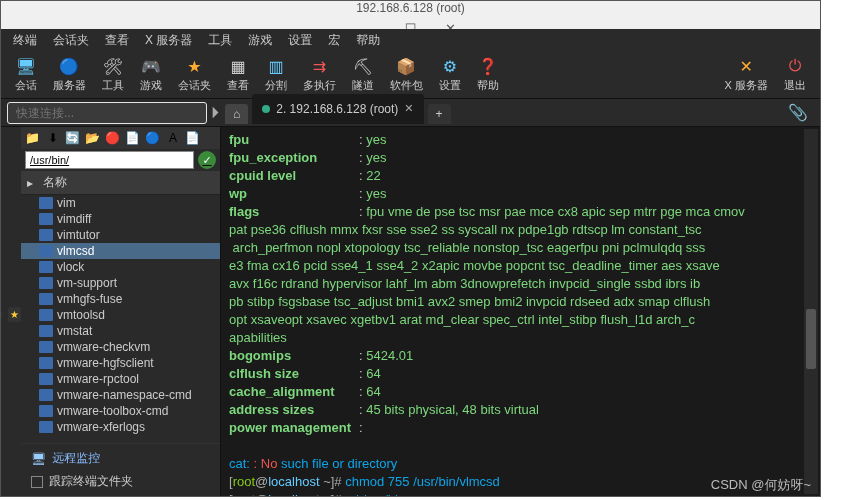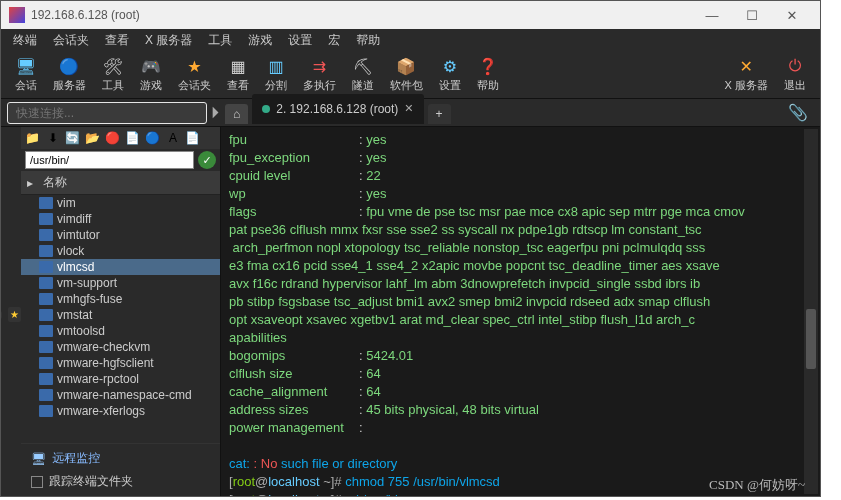--- a/index.html
+++ b/index.html
@@ -1,18 +1,18 @@
 <!DOCTYPE html>
 <html><head>
 <meta charset="utf-8">
 <style>
 * { margin:0; padding:0; box-sizing:border-box; font-family:"Microsoft YaHei","Segoe UI",sans-serif; }
 body { width:841px; height:500px; background:#fff; overflow:hidden; position:relative; }
 .window { width:821px; height:497px; background:#1e1e1e; display:flex; flex-direction:column; border:1px solid #555; }
-.titlebar { height:28px; background:#f0f0f0; display:flex; align-items:center; padding:0 8px; color:#555; font-size:12px; }
+.titlebar { height:28px; background:#f0f0f0; display:flex; align-items:center; padding:0 8px; color:#555; font-size:12px;flex-direction:column; }
 .titlebar .ico { width:16px; height:16px; background:linear-gradient(135deg,#d44,#44d); margin-right:6px; }
 .titlebar .title { flex:1; }
 .winbtns { display:flex; gap:0; }
 .winbtn { width:40px; height:26px; display:flex; align-items:center; justify-content:center; color:#555; font-size:13px; }
 .menubar { height:22px; background:#2a2a2a; display:flex; padding:0 6px; align-items:center; gap:4px; }
 .menubar span { color:#ccc; font-size:12px; padding:2px 6px; }
 .toolbar { height:48px; background:#2a2a2a; display:flex; align-items:center; padding:2px 6px; border-bottom:1px solid #111;}
 .tbtn { display:flex; flex-direction:column; align-items:center; justify-content:center; padding:2px 8px; color:#ccc; font-size:11px; gap:2px;}
 .tbtn .ic { width:20px; height:20px; display:flex; align-items:center; justify-content:center; font-size:16px;}
 .tbtn.accent .ic { color:#6cf; }
@@ -28,43 +28,43 @@
 .tab.active { background:#1a1a1a;}
 .tab .tclose { color:#aaa; font-size:11px;}
 .tab.plus { background:#333; padding:3px 8px;}
 .body { flex:1; display:flex; overflow:hidden; }
 .sidebar-vert { width:20px; background:#2a2a2a; display:flex; flex-direction:column; align-items:center; gap:6px; padding-top:6px; color:#aaa; font-size:10px; writing-mode:vertical-rl;}
 .svtab { background:#333; padding:4px 2px; border-radius:2px;}
 .svtab.star { color:#fc3; writing-mode:horizontal-tb; padding:2px;}
 .left { width:200px; background:#2a2a2a; display:flex; flex-direction:column; border-right:1px solid #111; }
 .left-icons { height:22px; background:#333; display:flex; align-items:center; gap:4px; padding:0 4px;}
 .left-icons .mi { width:16px; height:16px; font-size:12px; display:flex; align-items:center; justify-content:center;}
-.pathbar { height:22px; display:flex; align-items:center; padding:0 4px; gap:4px;}
+.pathbar { height:22px; display:flex; align-items:center; padding:0 4px; gap:4px;text-decoration:underline;}
 .pathbar input { flex:1; background:#fff; border:1px solid #888; padding:1px 4px; font-size:11px; height:18px;}
 .pathok { width:18px; height:18px; background:#3a8a3a; border-radius:50%; color:#fff; font-size:11px; display:flex; align-items:center; justify-content:center;}
 .filelist { flex:1; overflow:auto; font-size:12px; }
 .filehead { background:#3a3a3a; color:#ccc; padding:3px 6px; display:flex; align-items:center; gap:6px; border-bottom:1px solid #222;}
 .filerow { padding:1px 6px 1px 18px; color:#ccc; display:flex; align-items:center; gap:4px; }
 .filerow.sel { background:#4a6a8a; color:#fff;}
 .fico { width:14px; height:12px; background:#3a6aaa; border-radius:1px; display:inline-block;}
 .left-bottom { padding:6px 10px; color:#9cf; font-size:12px; display:flex; flex-direction:column; gap:6px; border-top:1px solid #333;}
 .left-bottom .row { display:flex; align-items:center; gap:6px;}
 .chk { width:12px; height:12px; border:1px solid #888; display:inline-block;}
 .terminal { flex:1; background:#1a1a1a; color:#7dd87d; font-family:Consolas,monospace; font-size:13px; padding:4px 8px; overflow:hidden; line-height:18px; white-space:pre; position:relative; }
-.terminal .key { color:#7dd87d; display:inline-block; width:130px;}
+.terminal .key { color:#7dd87d; display:inline-block; width:130px;font-weight:bold;}
 .terminal .colon { color:#ccc;}
 .terminal .val { color:#7dd87d;}
 .terminal .prompt { color:#aaa;}
 .terminal .root { color:#84cc16;}
 .terminal .host { color:#6cf;}
 .terminal .cmd { color:#0ea5e9;}
 .terminal .err { color:#e55;}
 .scrollbar { position:absolute; right:2px; top:2px; bottom:2px; width:14px; background:#2a2a2a;}
 .scrollthumb { position:absolute; right:2px; width:10px; height:60px; background:#555; top:180px; border-radius:2px;}
-.watermark { position:absolute; right:36px; bottom:6px; color:#bbb; font-size:13px; font-family:Liberation Serif, serif;}
+.watermark { position:absolute; right:30px; bottom:6px; color:#bbb; font-size:13px; font-family:Liberation Sans, sans-serif;}
 </style>
 </head>
 <body>
 
 <div class="window">
   <div class="titlebar">
     <span class="ico"></span>
     <span class="title">192.168.6.128 (root)</span>
     <div class="winbtns">
       <span class="winbtn">—</span>
@@ -198,59 +198,63 @@
               <span>vim</span>
             </div>
             <div class="filerow">
               <span class="fico"></span>
               <span>vimdiff</span>
             </div>
             <div class="filerow">
               <span class="fico"></span>
               <span>vimtutor</span>
             </div>
+            <div class="filerow sel">
+              <span class="fico"></span>
+              <span>vlmcsd</span>
+            </div>
             <div class="filerow">
               <span class="fico"></span>
               <span>vlock</span>
             </div>
-            <div class="filerow sel">
-              <span class="fico"></span>
-              <span>vlmcsd</span>
-            </div>
             <div class="filerow">
               <span class="fico"></span>
               <span>vm-support</span>
             </div>
             <div class="filerow">
               <span class="fico"></span>
               <span>vmhgfs-fuse</span>
             </div>
             <div class="filerow">
               <span class="fico"></span>
+              <span>vmtoolsd</span>
+            </div>
+            <div class="filerow">
+              <span class="fico"></span>
               <span>vmstat</span>
             </div>
             <div class="filerow">
               <span class="fico"></span>
-              <span>vmtoolsd</span>
-            </div>
-            <div class="filerow">
-              <span class="fico"></span>
               <span>vmware-checkvm</span>
             </div>
             <div class="filerow">
               <span class="fico"></span>
               <span>vmware-hgfsclient</span>
             </div>
             <div class="filerow">
               <span class="fico"></span>
               <span>vmware-rpctool</span>
             </div>
             <div class="filerow">
               <span class="fico"></span>
               <span>vmware-namespace-cmd</span>
+            </div>
+            <div class="filerow">
+              <span class="fico"></span>
+              <span>vmware-toolbox-cmd</span>
             </div>
             <div class="filerow">
               <span class="fico"></span>
               <span>vmware-xferlogs</span>
             </div>
           </div>
       </div>
       <div class="left-bottom">
         <div class="row">
           <span>🖥</span>

